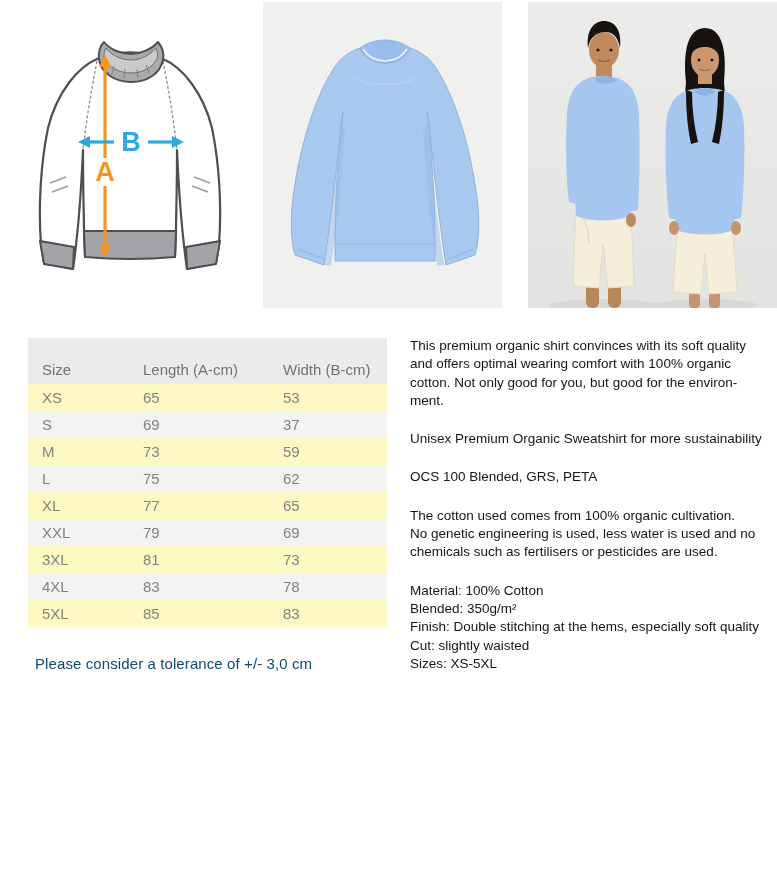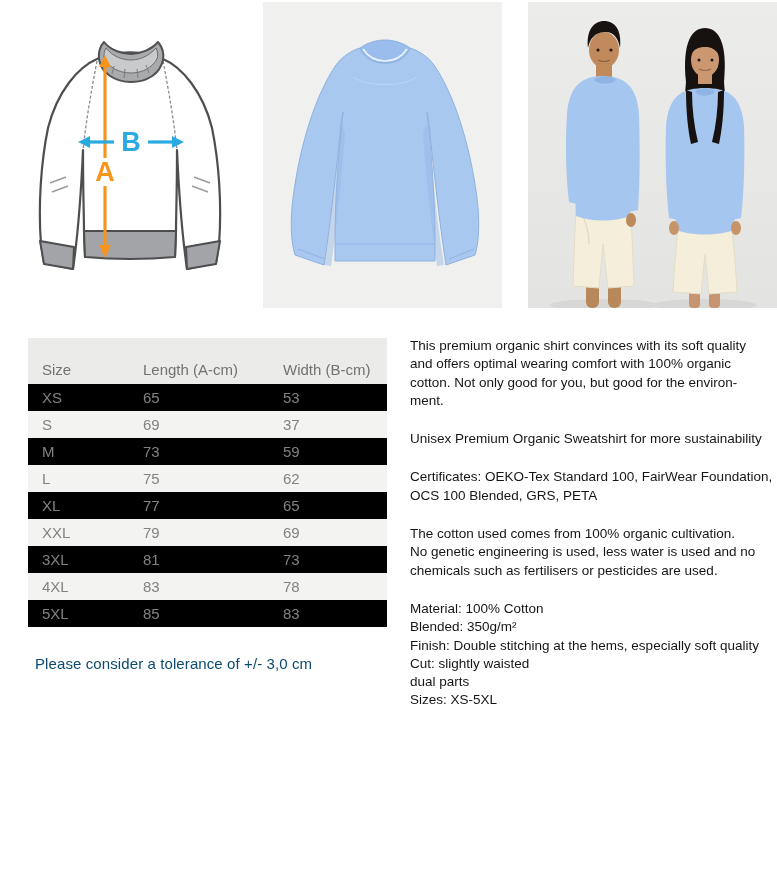--- a/index.html
+++ b/index.html
@@ -18,21 +18,21 @@
     border-collapse:collapse;table-layout:fixed;
     font-size:15px;color:#828281;
   }
   table.size-chart th{
     height:30px;background:#ebebea;font-weight:normal;text-align:left;
     padding:16px 0 0 14px;color:#727271;overflow:hidden;white-space:nowrap;
   }
   table.size-chart td{
     height:27px;padding:0 0 0 14px;overflow:hidden;white-space:nowrap;
   }
-  tr.stripe-dark td{background:#000000;}
+  tr.stripe-dark td{background:#fef9c3;}
   tr.stripe-light td{background:#f3f3f2;}
 
   .tolerance{
     position:absolute;left:35px;top:655px;font-size:15px;color:#0c4a6e;
     white-space:nowrap;letter-spacing:0.1px;
   }
   .description{
     position:absolute;left:410px;top:337px;width:367px;
     font-size:13.5px;line-height:18.3px;color:#161616;
   }
@@ -240,31 +240,29 @@
     <div class="para">
       <div class="line">This premium organic shirt convinces with its soft quality</div>
       <div class="line">and offers optimal wearing comfort with 100% organic</div>
       <div class="line">cotton. Not only good for you, but good for the environ-</div>
       <div class="line">ment.</div>
     </div>
     <div class="para">
       <div class="line">Unisex Premium Organic Sweatshirt for more sustainability</div>
     </div>
     <div class="para">
-      <div class="line">Certificates: OEKO-Tex Standard 100, FairWear Foundation,</div>
       <div class="line">OCS 100 Blended, GRS, PETA</div>
     </div>
     <div class="para">
       <div class="line">The cotton used comes from 100% organic cultivation.</div>
       <div class="line">No genetic engineering is used, less water is used and no</div>
       <div class="line">chemicals such as fertilisers or pesticides are used.</div>
     </div>
     <div class="para">
       <div class="line">Material: 100% Cotton</div>
       <div class="line">Blended: 350g/m²</div>
       <div class="line">Finish: Double stitching at the hems, especially soft quality</div>
       <div class="line">Cut: slightly waisted</div>
-      <div class="line">dual parts</div>
       <div class="line">Sizes: XS-5XL</div>
     </div>
   </div>
 
 </div>
 
 </body></html>

